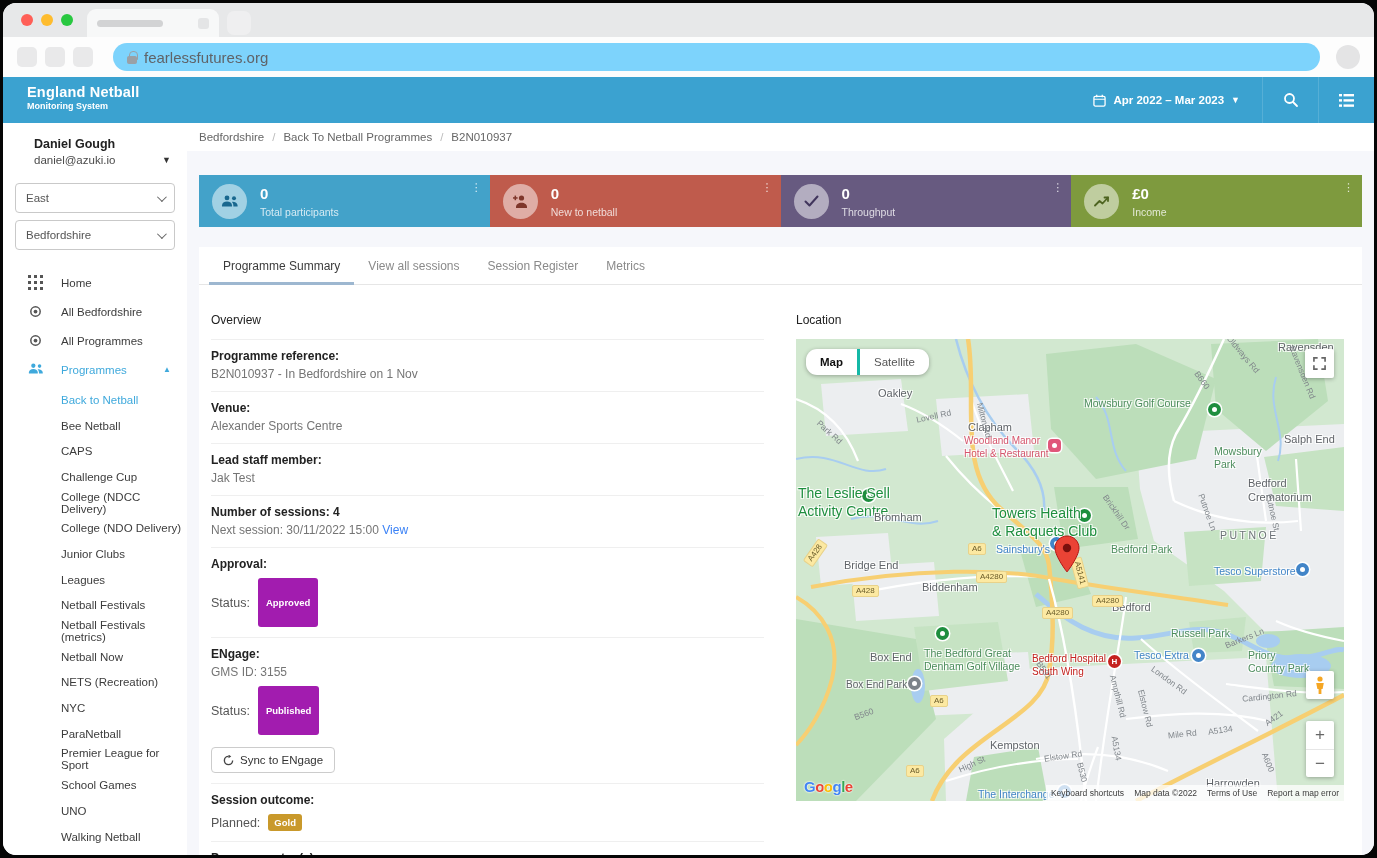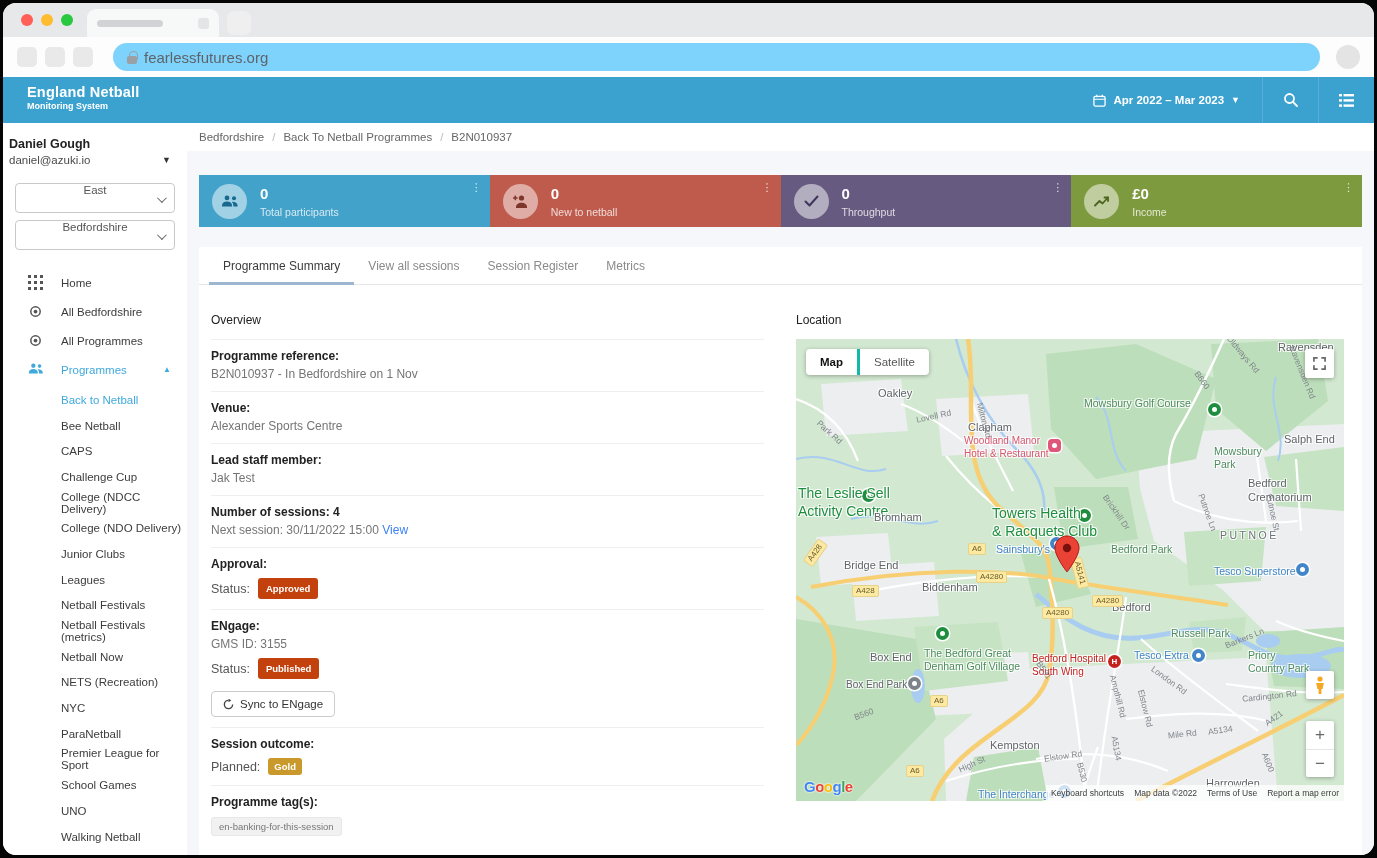--- a/index.html
+++ b/index.html
@@ -34,25 +34,25 @@
   .daterange { display:flex; align-items:center; gap:7px; padding:0 22px; font-size:11.5px; font-weight:bold; cursor:pointer; }
   .hdr-block { width:56px; display:flex; align-items:center; justify-content:center; border-left:1px solid rgba(255,255,255,.14); cursor:pointer; }
   .caret-dn { font-size:9px; }
 
   
   .main { flex:1; display:flex; min-height:0; }
   .sidebar { width:184px; background:#fff; flex:none; overflow:hidden; }
   .content { flex:1; background:#f6f7fb; min-width:0; display:flex; flex-direction:column; }
 
   
-  .user { padding:14px 6px 10px; position:relative; }
+  .user { padding:14px 31px 10px; position:relative; }
   .user-name { font-size:12.5px; font-weight:bold; color:#222; }
   .user-email { font-size:11.5px; color:#4a4a4a; margin-top:3px; }
   .user-caret { position:absolute; right:16px; top:32px; font-size:9px; color:#333; cursor:pointer; }
-  .select { margin:7px 12px 0; height:30px; border:1px solid #c9c9c9; border-radius:4px; display:flex; align-items:center; padding:0 10px; font-size:11.5px; color:#555; cursor:pointer;flex-direction:column; }
+  .select { margin:7px 12px 0; height:30px; border:1px solid #c9c9c9; border-radius:4px; display:flex; align-items:center; padding:0 10px; font-size:11.5px; color:#555; cursor:pointer; }
   .chev { margin-left:auto; width:7px; height:7px; border-right:1.6px solid #666; border-bottom:1.6px solid #666; transform:rotate(45deg) translateY(-2px); }
   .nav { margin-top:18px; }
   .nav-item { height:29px; display:flex; align-items:center; padding:0 16px 0 25px; font-size:11.5px; color:#3c3c3c; cursor:pointer; }
   .nav-item .nicon { width:16px; height:16px; margin-right:17px; flex:none; color:#555; }
   .nav-item.active { color:#3fa9dc; }
   .nav-item.active .nicon { color:#3fa9dc; }
   .nav-caret { margin-left:auto; font-size:8px; color:#3fa9dc; }
   .subnav { margin-top:3px; }
   .subitem { height:25.7px; display:flex; align-items:center; padding-left:58px; font-size:11.5px; color:#3c3c3c; cursor:pointer; }
   .subitem.active { color:#3fa9dc; }
@@ -79,21 +79,21 @@
   .tab.active { color:#3c3c3c; }
   .tab.active::after { content:''; position:absolute; left:0; right:0; bottom:-1px; height:3px; background:#9db7d0; }
   .panel-body { display:flex; gap:32px; padding:28px 28px 34px 12px; }
   .col-left { width:553px; flex:none; }
   .sec-h { font-size:12px; color:#222; margin-bottom:12px; }
   .og { border-top:1px solid #efefef; padding:9px 0 10px; }
   .og-label { font-size:12px; font-weight:bold; color:#222; }
   .og-val { font-size:12px; color:#757575; margin-top:4px; }
   .link { color:#3b82f6; cursor:pointer; }
   .statusline { font-size:12.5px; color:#555; margin-top:7px; display:flex; align-items:center; gap:8px; }
-  .badge { display:inline-block; font-size:9.5px; font-weight:bold; color:#fff; background:#c2410c; border-radius:3px; padding:5px 8px; cursor:default; }
+  .badge { display:inline-block; font-size:9.5px; font-weight:bold; color:#fff; background:#a21caf; border-radius:3px; padding:19px 8px; cursor:default; }
   .badge.gold { background:#c9992b; padding:3px 6px; }
   .tagpill { display:inline-block; margin-top:8px; font-size:9.5px; color:#777; background:#f1f1f1; border:1px solid #e7e7e7; border-radius:3px; padding:3px 7px; }
   .syncbtn { display:inline-flex; align-items:center; gap:6px; margin-top:12px; border:1px solid #ccc; border-radius:4px; background:#fff; padding:6px 11px; font-size:11.5px; color:#333; cursor:pointer; }
   .btnrow { margin-top:16px; display:flex; gap:8px; }
   .btn-primary { background:#2196f3; color:#fff; border:none; border-radius:3px; padding:8px 16px; font-size:11.5px; font-weight:bold; cursor:pointer; box-shadow:0 1px 2px rgba(0,0,0,.2); }
   .btn-plain { background:#fff; color:#333; border:1px solid #ccc; border-radius:3px; padding:8px 14px; font-size:11.5px; cursor:pointer; }
 
   
   .col-right { flex:1; min-width:0; }
   .map { position:relative; width:548px; height:462px; overflow:hidden; background:#d2e8d0; cursor:grab; }
@@ -108,21 +108,21 @@
   .mlabel.poi-gray { color:#5f6368; font-size:10px; }
   .mlabel.street { color:#80868b; font-size:8.5px; text-shadow:none; }
   .mlabel.badge-rd { background:#fce9a2; color:#6b5d2a; font-size:8px; padding:0 3px; border-radius:2px; border:1px solid #e8d28a; text-shadow:none; }
   .marker { position:absolute; width:13px; height:13px; border-radius:50%; box-shadow:0 0 0 1.5px #fff; z-index:2;
             display:flex; align-items:center; justify-content:center; font-size:8px; font-weight:bold; color:#fff; }
   .marker::before { content:''; width:5px; height:5px; background:#fff; border-radius:50%; }
   .m-green{background:#1e8e3e}.m-blue{background:#4285c8}.m-pink{background:#e0567a;border-radius:4px}
   .m-red{background:#c5221f}.m-gray{background:#7d838a}.m-cart{background:#4285c8}
   .m-red::before{display:none}
   .mainpin { position:absolute; z-index:4; }
-  .map-type { position:absolute; left:10px; top:10px; z-index:5; display:flex; background:#fff; border-radius:4px; box-shadow:0 1px 4px rgba(0,0,0,.3); }
+  .map-type { position:absolute; left:10px; top:10px; z-index:5; display:flex; background:#fff; border-radius:11px; box-shadow:0 1px 4px rgba(0,0,0,.3); }
   .map-type .mt { padding:7px 14px; font-size:11.5px; color:#565656; cursor:pointer; }
   .map-type .mt.sel { font-weight:bold; color:#111; }
   .map-type .mt + .mt { border-left:3px solid #14b8a6; }
   .fullscreen { position:absolute; right:10px; top:10px; width:29px; height:29px; background:#fff; border-radius:2px; box-shadow:0 1px 4px rgba(0,0,0,.3); z-index:5; display:flex; align-items:center; justify-content:center; cursor:pointer; }
   .pegman { position:absolute; right:10px; top:332px; width:28px; height:28px; background:#fff; border-radius:2px; box-shadow:0 1px 4px rgba(0,0,0,.3); z-index:5; display:flex; align-items:center; justify-content:center; cursor:grab; }
   .zoomctl { position:absolute; right:10px; top:382px; width:28px; background:#fff; border-radius:2px; box-shadow:0 1px 4px rgba(0,0,0,.3); z-index:5; }
   .zoomctl .zb { height:28px; display:flex; align-items:center; justify-content:center; font-size:17px; color:#666; cursor:pointer; }
   .zoomctl .zb + .zb { border-top:1px solid #e6e6e6; }
   .glogo { position:absolute; left:8px; bottom:6px; z-index:5; font-size:15px; font-weight:bold; letter-spacing:-.5px; text-shadow:0 0 2px #fff,0 0 2px #fff; }
   .gl0,.gl3{color:#4285F4}.gl1,.gl5{color:#EA4335}.gl2{color:#FBBC05}.gl4{color:#34A853}

